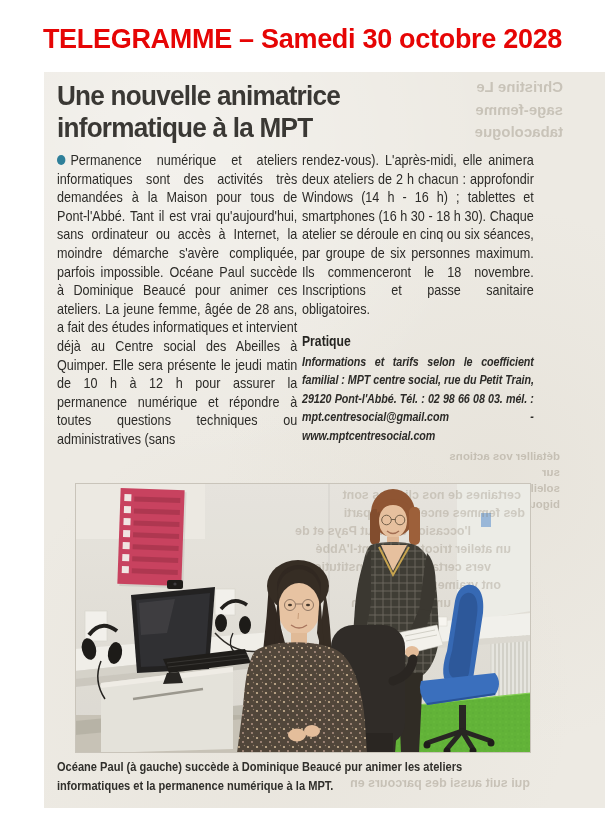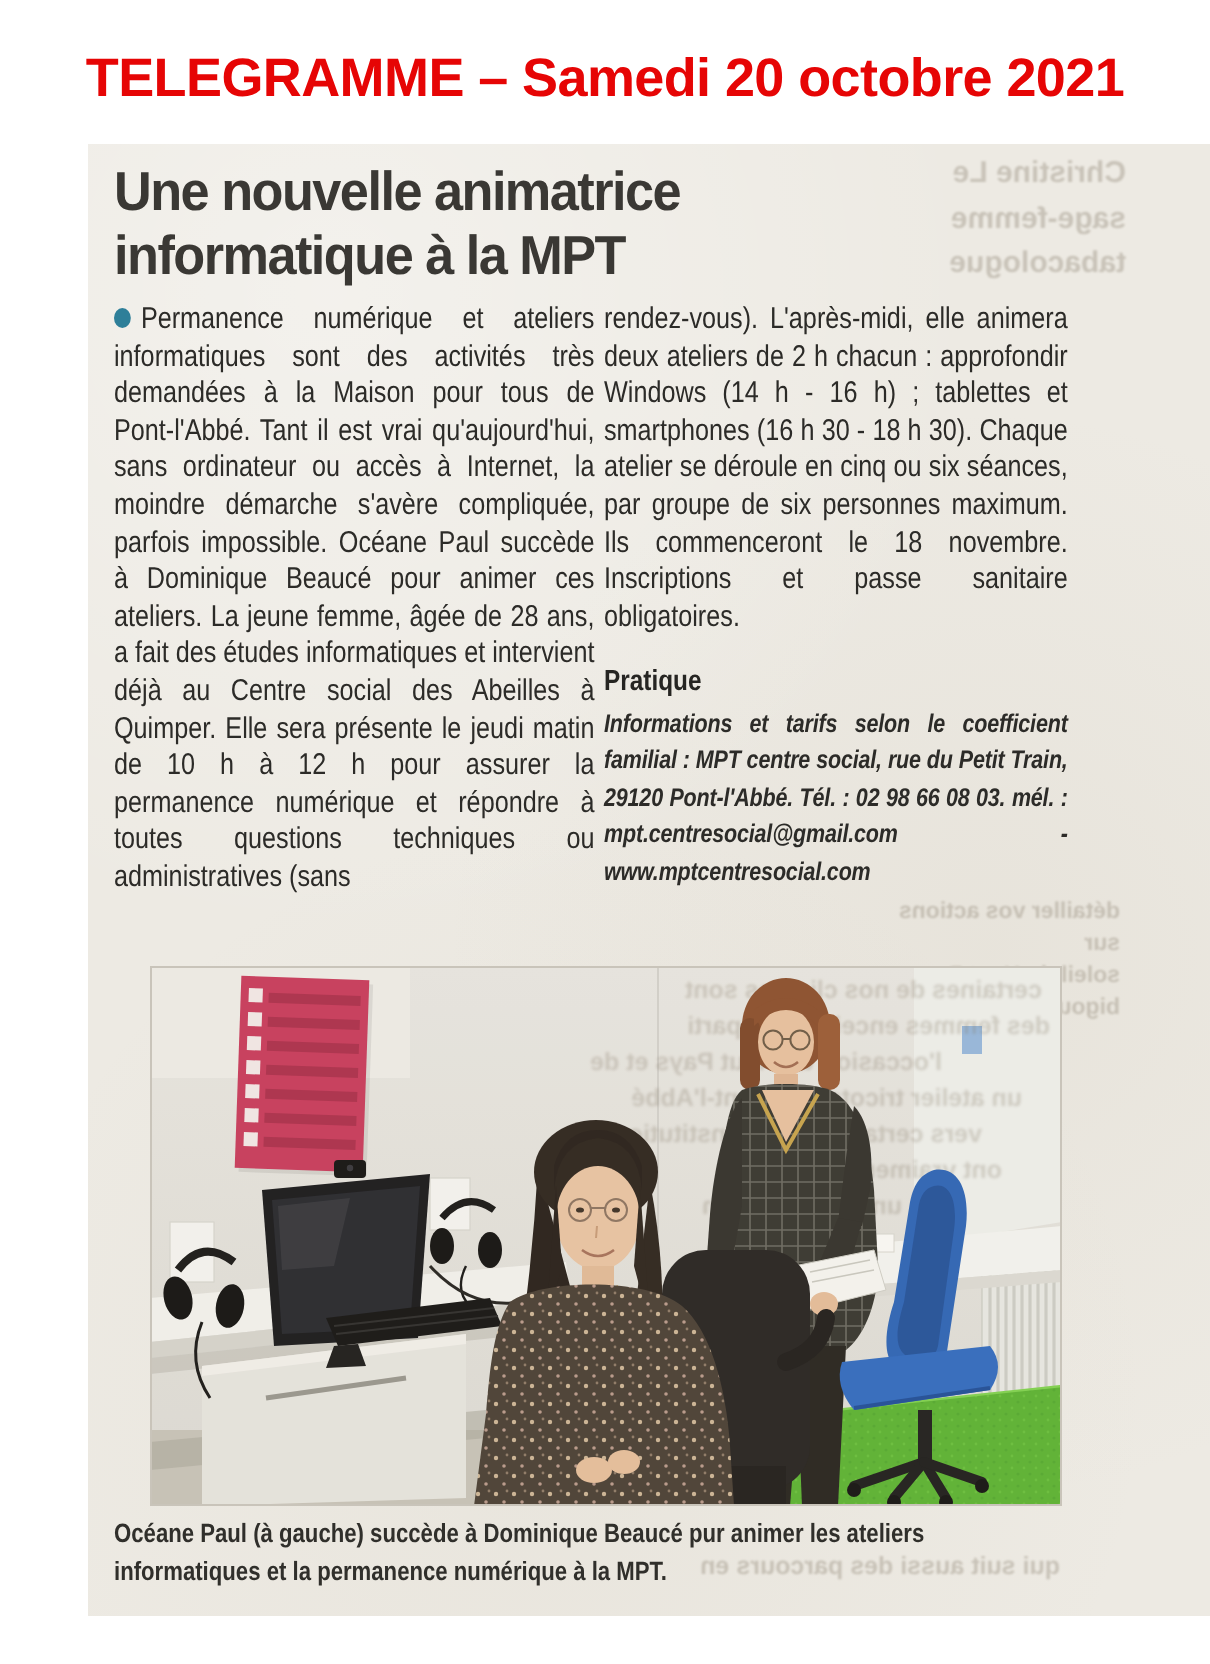--- a/index.html
+++ b/index.html
@@ -52,21 +52,21 @@
   }
   .ghost-tr { left:401px; top:4px; width:118px; font-size:15px; line-height:22.5px; }
   .ghost-up { left:386px; top:376px; width:130px; font-size:11.5px; line-height:16px; }
   .ghost-ct { left:296px; top:704px; width:190px; font-size:12.5px; }
 </style>
 </head>
 <body>
 
 <div class="page">
 
-  <div class="header">TELEGRAMME – Samedi 20 octobre 2021</div>
+  <div class="header">TELEGRAMME – Samedi 30 octobre 2028</div>
 
   <div class="clip">
 
     <h1 class="title">Une nouvelle animatrice informatique à la MPT</h1>
 
     <div class="ghost ghost-tr">
       <div>Christine Le</div>
       <div>sage-femme</div>
       <div>tabacologue</div>
     </div>

